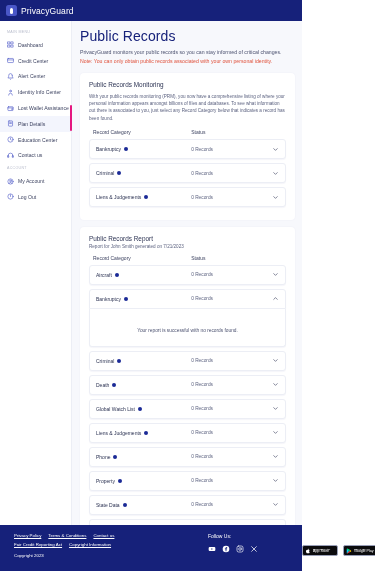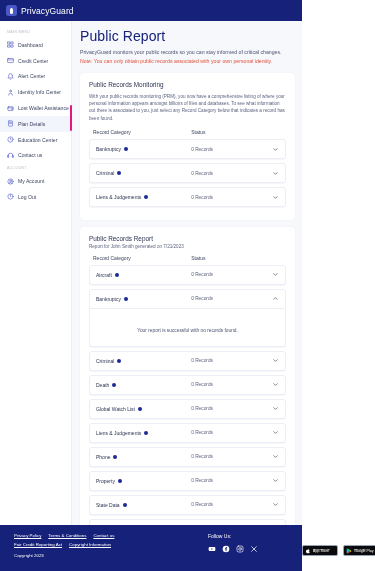--- a/index.html
+++ b/index.html
@@ -228,21 +228,21 @@
             </span>
             <span>Log Out</span>
           </div>
         </div>
       <div class="sb-track">
           <div class="sb-thumb"></div>
         </div>
     </div>
 
     <div class="main">
-      <div class="page-title">Public Report</div>
+      <div class="page-title">Public Records</div>
       <div class="lead">PrivacyGuard monitors your public records so you can stay informed of critical changes.</div>
       <div class="lead note">Note: You can only obtain public records associated with your own personal identity.</div>
 
       <div class="card">
         <div class="card-title">Public Records Monitoring</div>
         <div class="card-para">With your public records monitoring (PRM), you now have a comprehensive listing of where your personal information appears amongst billions of files and databases.  To see what information out there is associated to you, just select any Record Category below that indicates a record has been found.</div>
         <div class="thead">
           <div class="th-cat">Record Category</div>
           <div class="th-sta">Status</div>
         </div>

